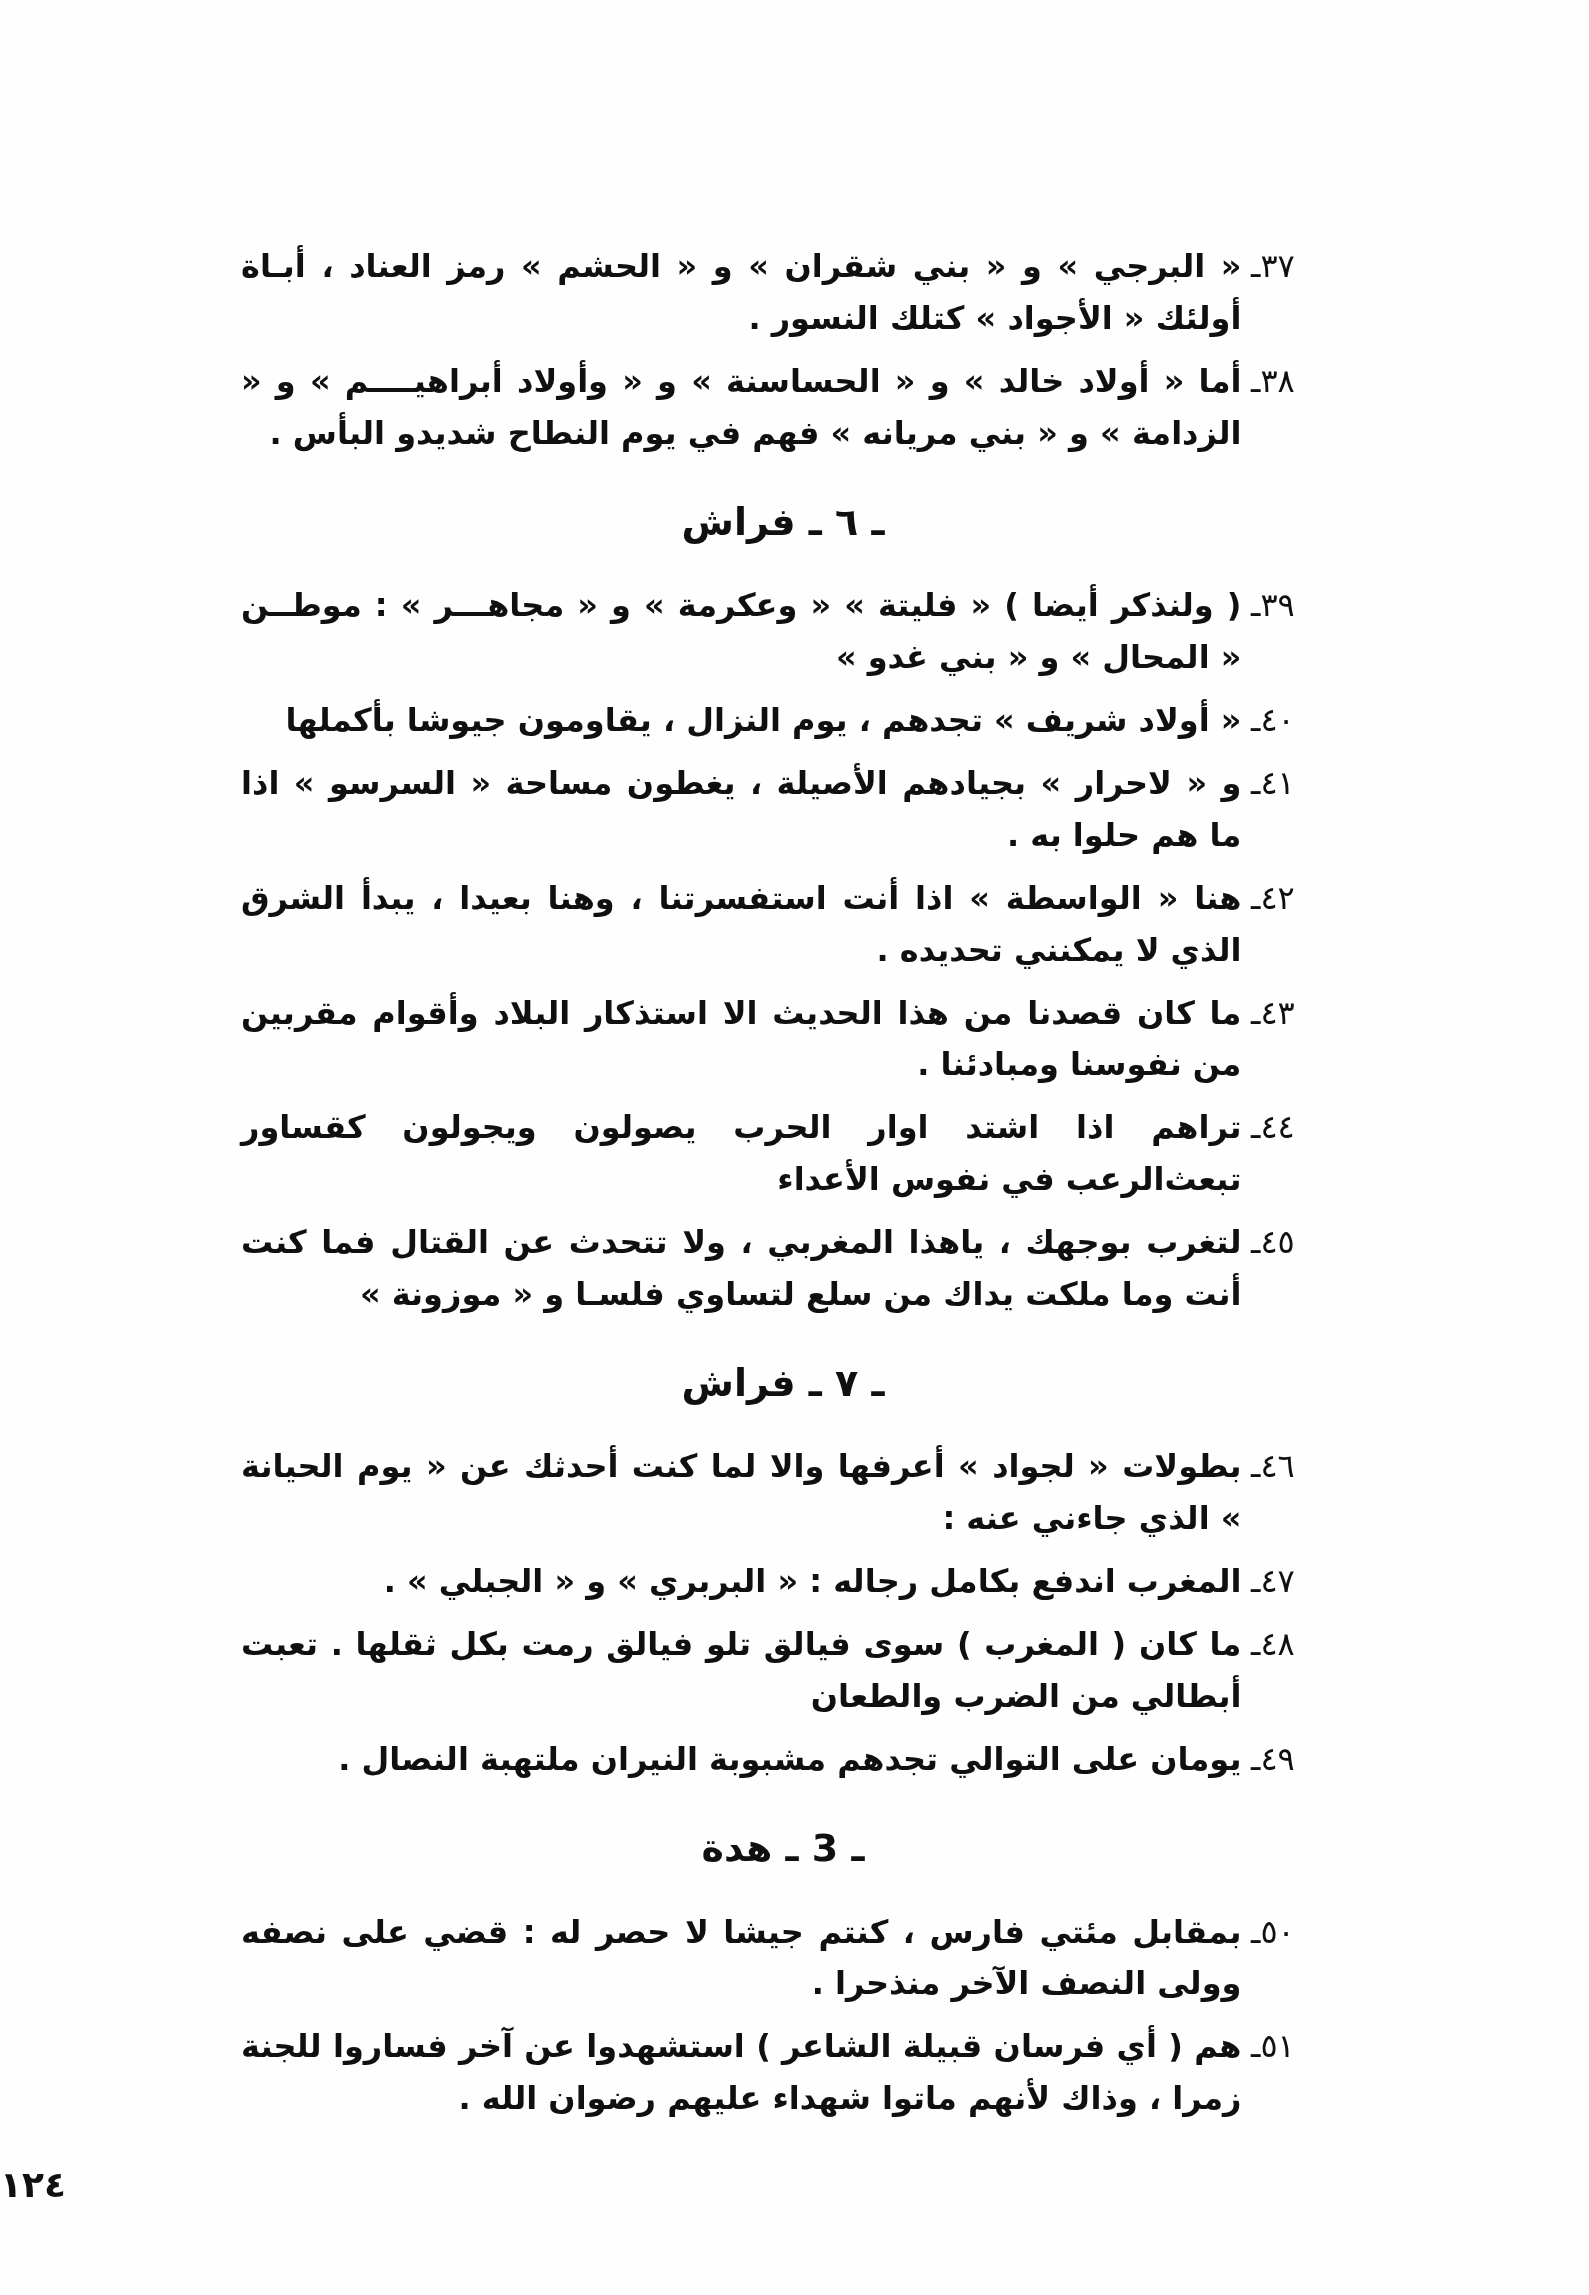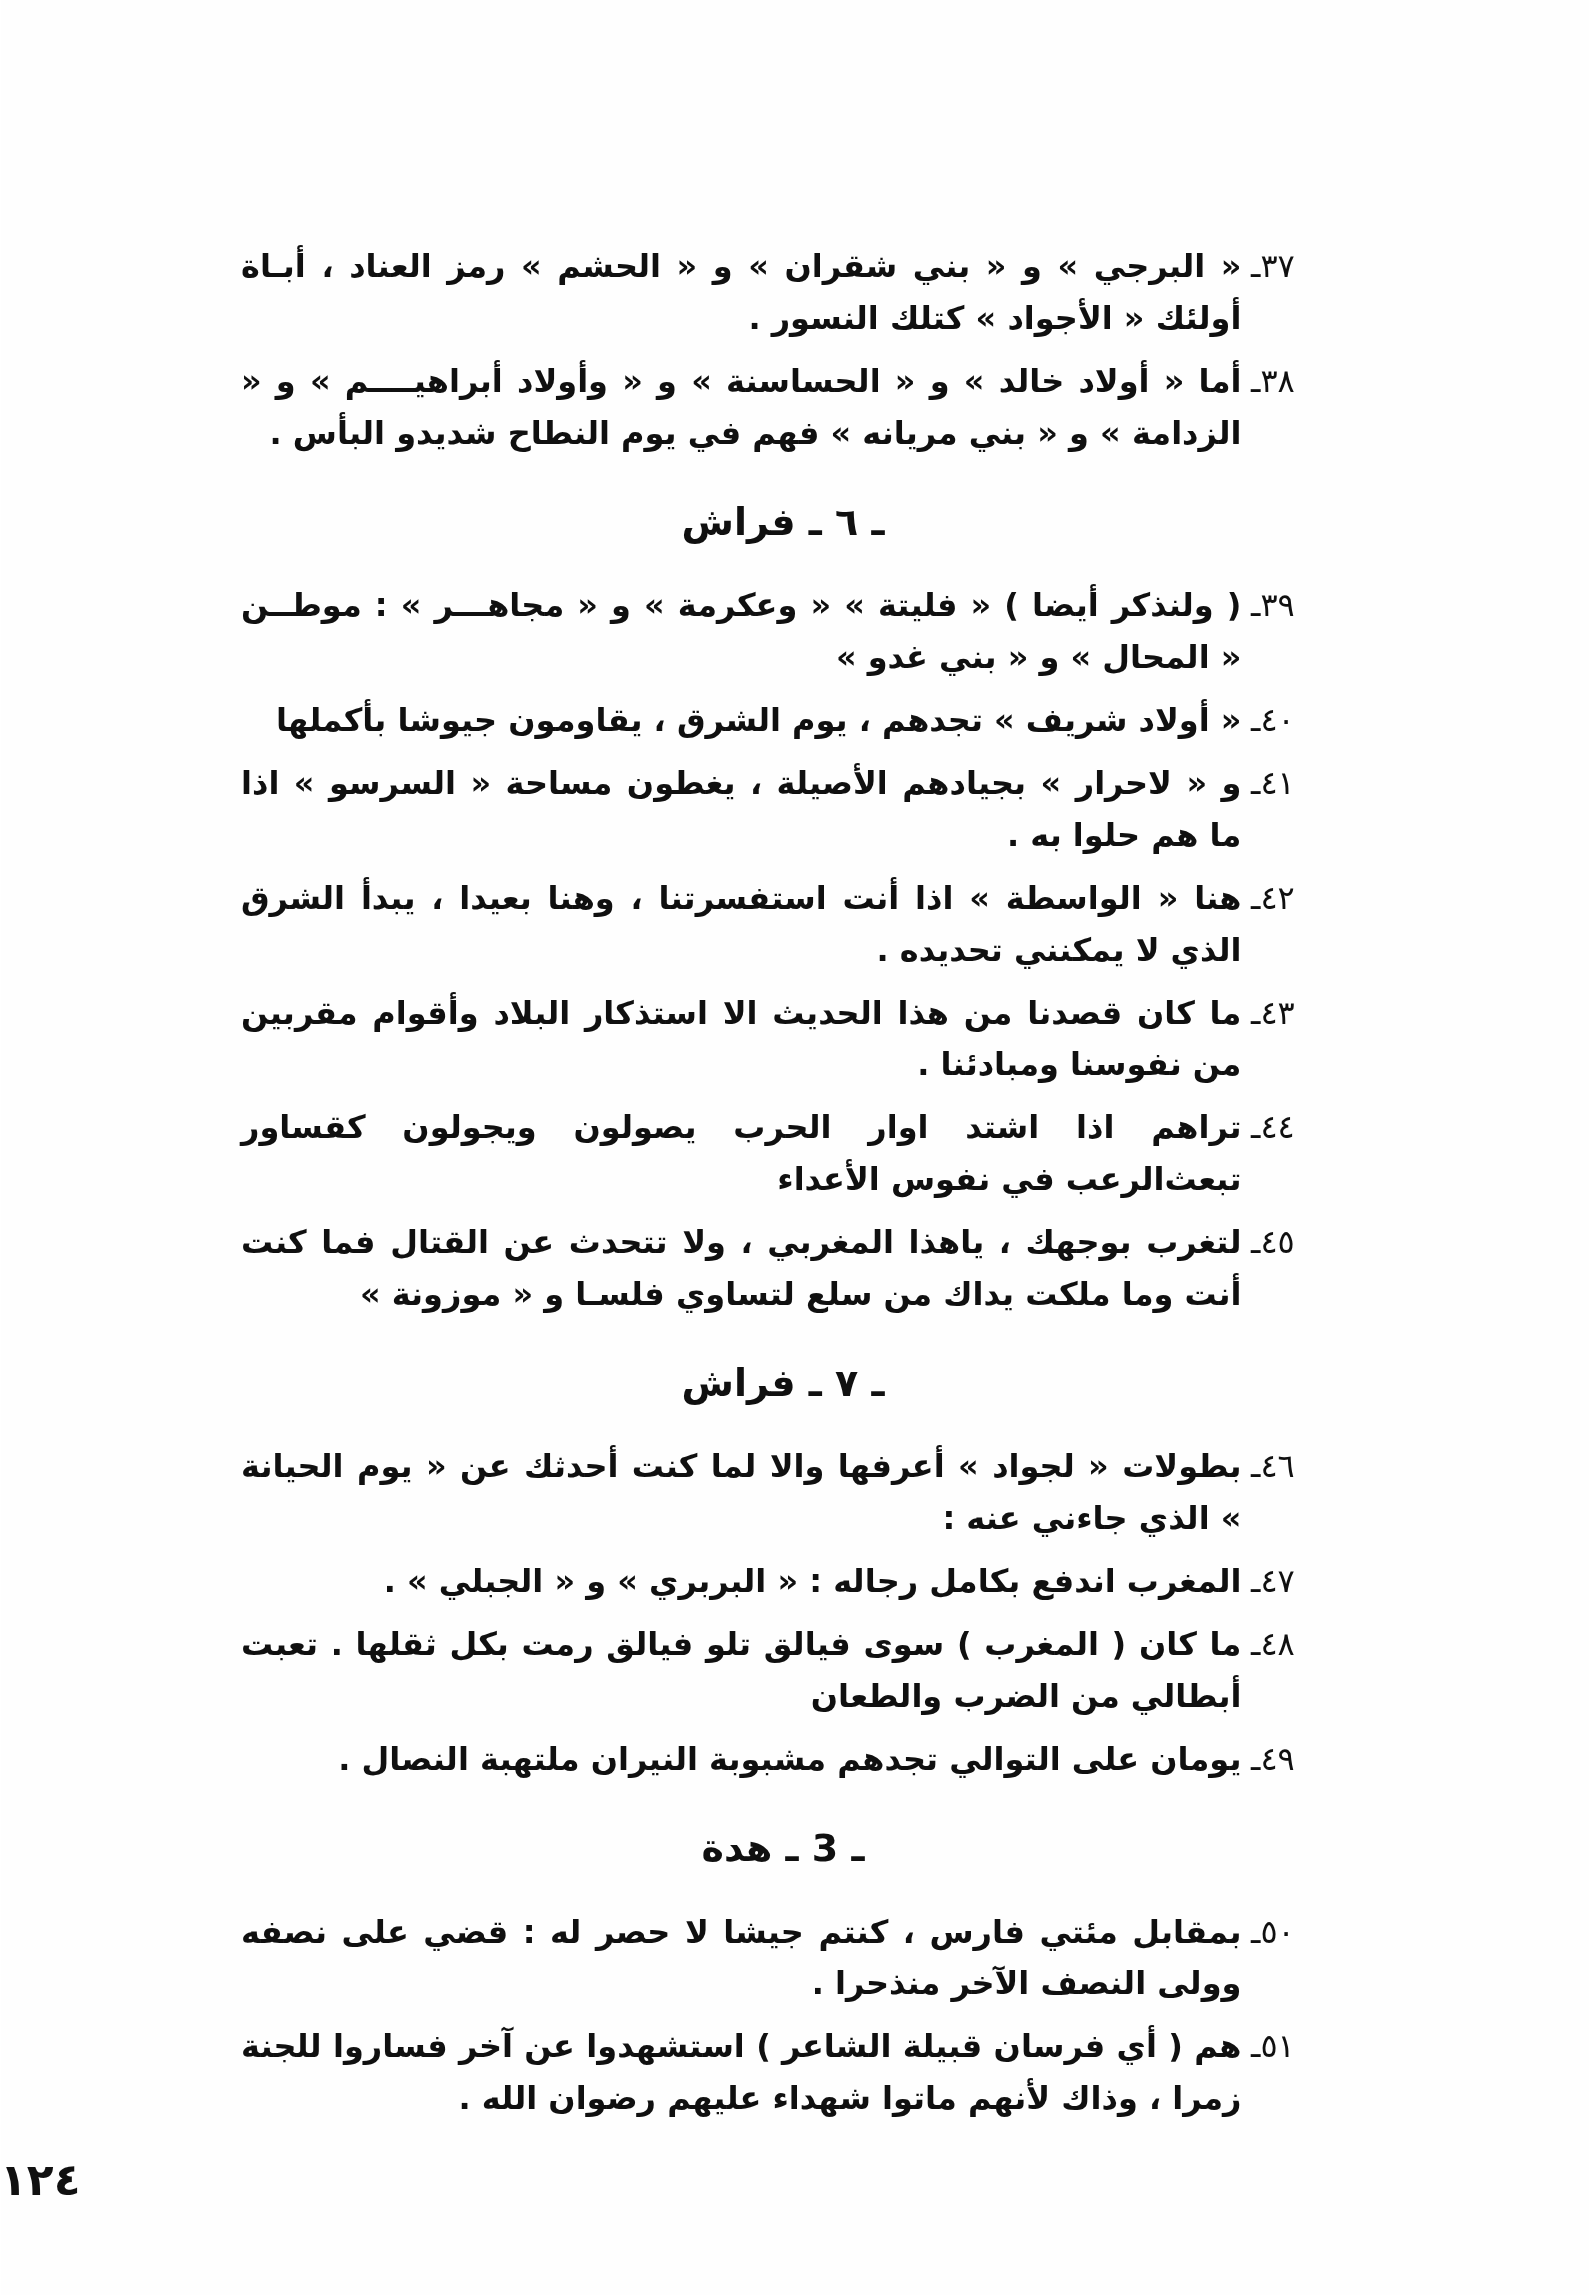--- a/index.html
+++ b/index.html
@@ -56,21 +56,21 @@
     font-size: 38px;
     margin: 32px 0 27px 0;
     letter-spacing: 0.8px;
   }
   .folio {
     position: absolute;
     bottom: 90px;
     left: 0;
     right: 265px;
     text-align: left;
-    font-size: 44px;
+    font-size: 36px;
     font-weight: 700;
     direction: ltr;
   }
   .folio .pg {
     display: inline-block;
     direction: rtl;
   }
 </style>
 </head>
 <body>
@@ -85,21 +85,21 @@
         <div class="num">٣٨ـ</div>
         <div class="txt">أما « أولاد خالد » و « الحساسنة » و « وأولاد أبراهيــــم » و « الزدامة » و « بني مريانه » فهم في يوم النطاح شديدو البأس .</div>
       </div>
       <div class="section-head">ـ ٦ ـ فراش</div>
       <div class="entry">
         <div class="num">٣٩ـ</div>
         <div class="txt">( ولنذكر أيضا ) « فليتة » « وعكرمة » و « مجاهـــر » : موطــن « المحال » و « بني غدو »</div>
       </div>
       <div class="entry">
         <div class="num">٤٠ـ</div>
-        <div class="txt">« أولاد شريف » تجدهم ، يوم الشرق ، يقاومون جيوشا بأكملها</div>
+        <div class="txt">« أولاد شريف » تجدهم ، يوم النزال ، يقاومون جيوشا بأكملها</div>
       </div>
       <div class="entry">
         <div class="num">٤١ـ</div>
         <div class="txt">و « لاحرار » بجيادهم الأصيلة ، يغطون مساحة « السرسو » اذا ما هم حلوا به .</div>
       </div>
       <div class="entry">
         <div class="num">٤٢ـ</div>
         <div class="txt">هنا « الواسطة » اذا أنت استفسرتنا ، وهنا بعيدا ، يبدأ الشرق الذي لا يمكنني تحديده .</div>
       </div>
       <div class="entry">

